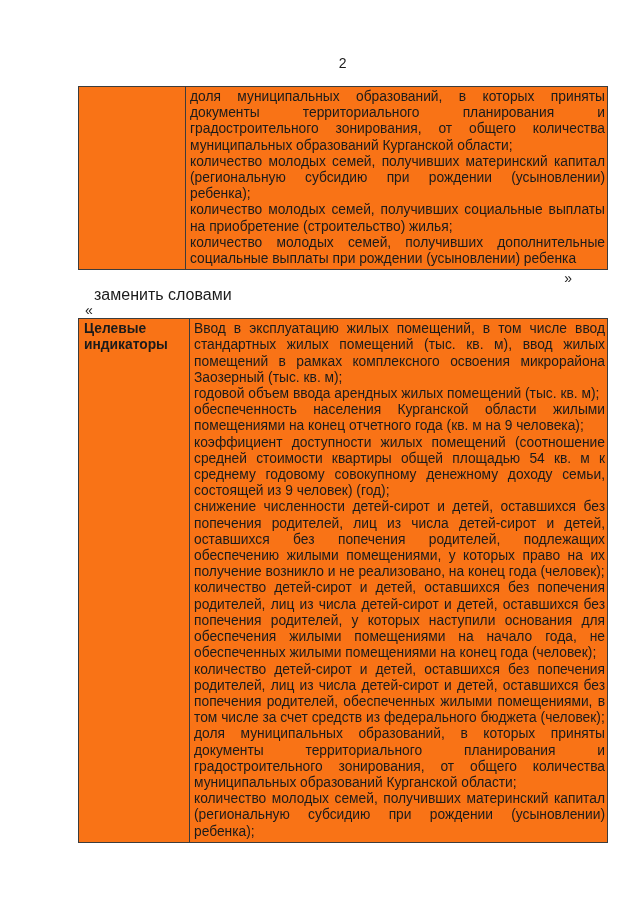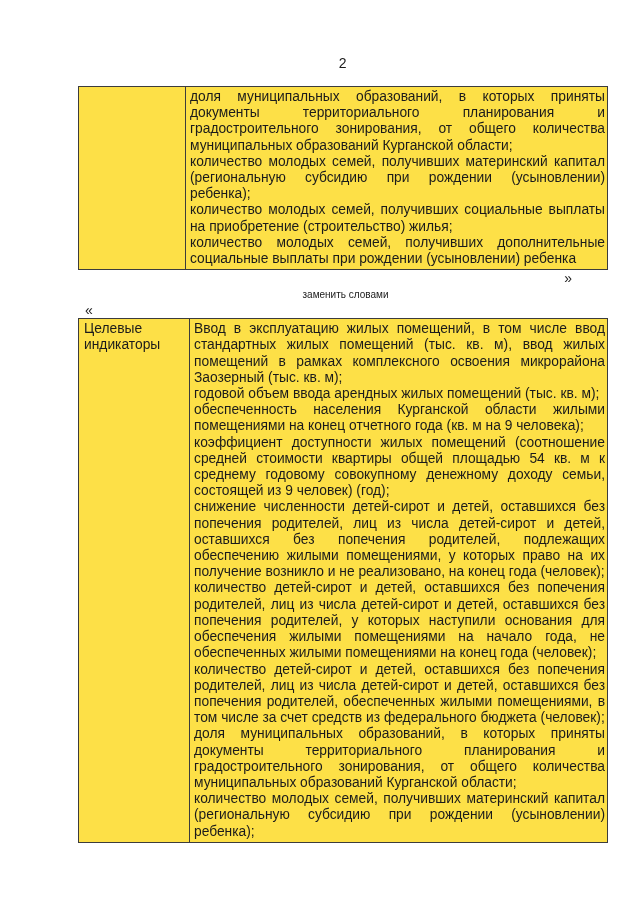--- a/index.html
+++ b/index.html
@@ -31,28 +31,29 @@
     font-size: 14px;
     line-height: 14px;
     margin-bottom: 16px;
     letter-spacing: 0.5px;
   }
   .doc-table {
     display: flex;
     border: 1px solid #3c3c3c;
     box-sizing: border-box;
     width: 530px;
-    background: #fde047;
+    background: #f97316;
   }
   .cell-left {
     box-sizing: border-box;
     border-right: 1px solid #3c3c3c;
     padding: 2px 3px 2px 5px;
     font-size: 13.8px;
     line-height: 16.2px;
+    font-weight: bold;
   }
   .t1 .cell-left { width: 107px; }
   .t2 .cell-left { width: 111px; }
   .cell-right {
     flex: 1;
     box-sizing: border-box;
     padding: 2px 2px 2px 4px;
     font-size: 13.8px;
     line-height: 16.2px;
   }
@@ -61,25 +62,24 @@
     text-align: justify;
   }
   .quote-close-line {
     text-align: right;
     padding-right: 36px;
     font-size: 14px;
     line-height: 13px;
     margin-top: 2px;
   }
   .replace-words {
-    margin-left: 5px;
-    font-size: 10px;
+    margin-left: 16px;
+    font-size: 16px;
     line-height: 15px;
     margin-top: 2px;
-    text-align: center;
   }
   .quote-open-line {
     margin-left: 7px;
     font-size: 14px;
     line-height: 13px;
     margin-top: 2px;
     margin-bottom: 1px;
   }
 </style>
 </head>

